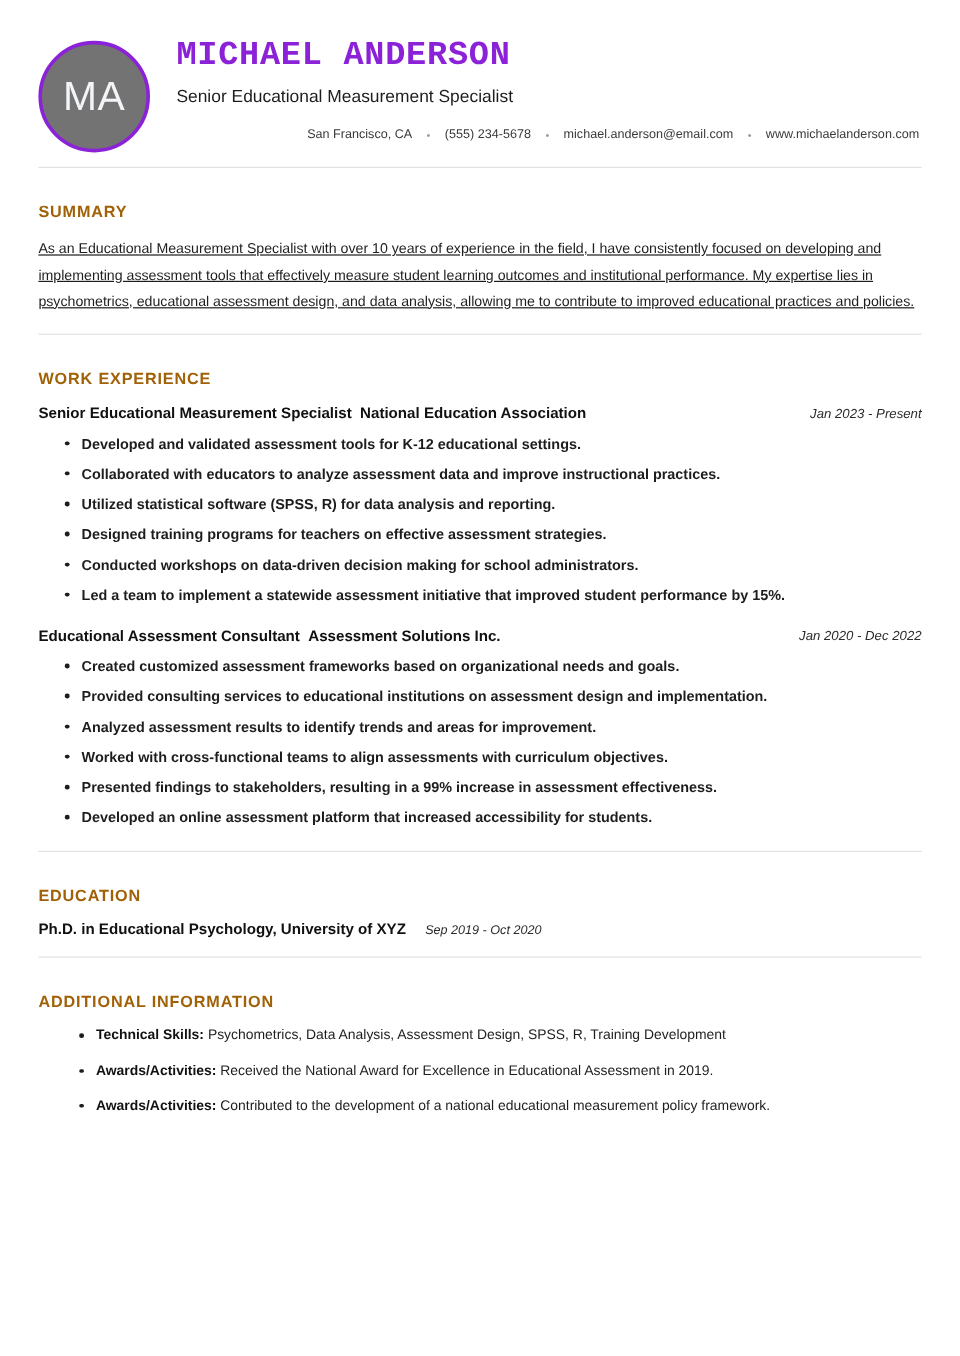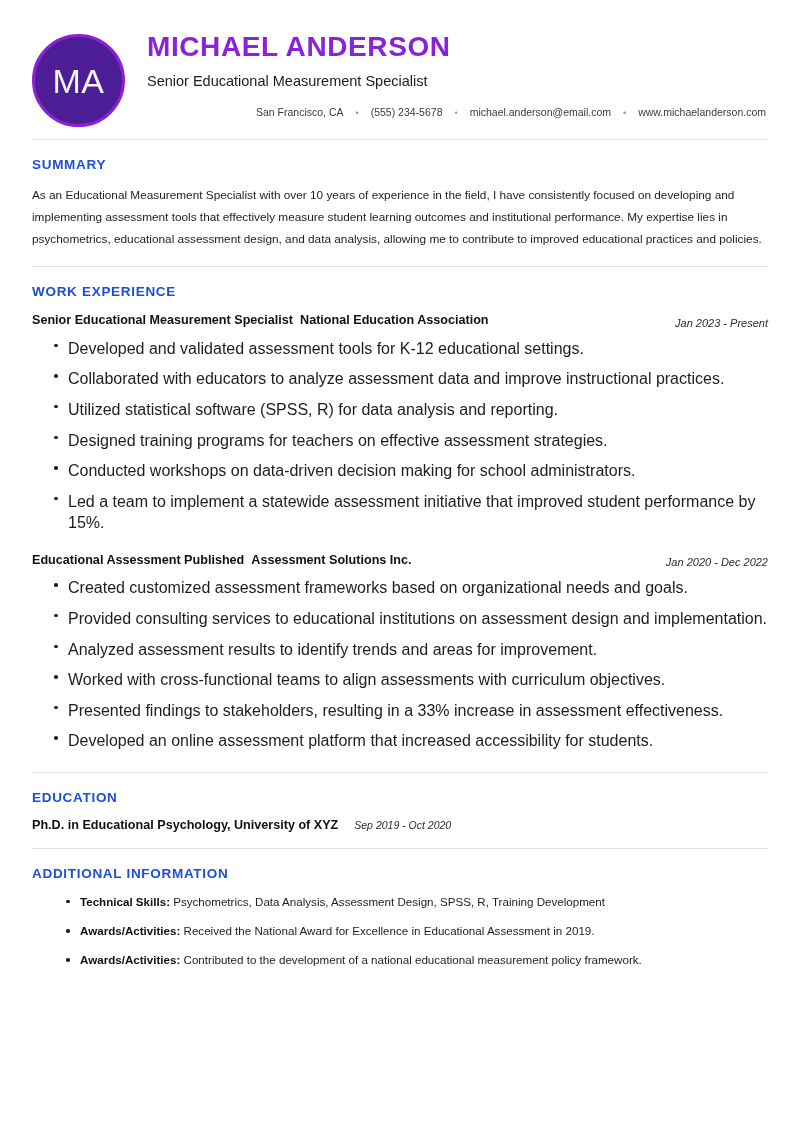--- a/index.html
+++ b/index.html
@@ -27,21 +27,21 @@
     display: flex;
     align-items: flex-start;
     gap: 0;
     padding-bottom: 12px;
   }
   .avatar {
     width: 93px;
     height: 93px;
     min-width: 93px;
     border-radius: 50%;
-    background: #4c1d95;
+    background: #737373;
     border: 3px solid #8b22d8;
     display: flex;
     align-items: center;
     justify-content: center;
     margin-top: 6px;
   }
   .avatar-initials {
     color: #f2f4f7;
     font-size: 34px;
     font-weight: 400;
@@ -53,20 +53,21 @@
     padding-left: 22px;
     padding-top: 4px;
   }
   .full-name {
     color: #8b22d8;
     font-size: 28px;
     font-weight: bold;
     letter-spacing: 0.6px;
     line-height: 1.1;
     margin: 0 0 10px 0;
+    font-family: Liberation Mono, monospace;
   }
   .job-subtitle {
     font-size: 14.5px;
     color: #1d1d1d;
     font-weight: 400;
     margin: 0 0 16px 0;
     line-height: 1.2;
   }
   .contact-row {
     display: flex;
@@ -88,40 +89,41 @@
   .divider {
     height: 1px;
     background: #e2e2e2;
     border: 0;
     margin: 0;
   }
 
   
   .section { padding-top: 17px; padding-bottom: 16px; }
   .section-title {
-    color: #1d4ed8;
+    color: #a16207;
     font-size: 13.5px;
     font-weight: bold;
     letter-spacing: 0.7px;
-    margin: 0 0 13px 0;
+    margin: 12px 0 13px 0;
   }
   .summary-text {
     font-size: 11.8px;
     line-height: 1.85;
     color: #1d1d1d;
     margin: 0;
     text-align: left;
+    text-decoration: underline;
   }
 
   
   .entry { margin-bottom: 4px; }
   .entry + .entry { margin-top: 18px; }
   .entry-head {
     display: flex;
-    align-items: flex-end;
+    align-items: center;
     justify-content: space-between;
     gap: 24px;
     margin-bottom: 9px;
   }
   .entry-role {
     font-size: 12.6px;
     font-weight: bold;
     color: #111111;
     line-height: 1.3;
   }
@@ -132,25 +134,26 @@
     color: #2b2b2b;
     white-space: nowrap;
   }
   ul.bullets {
     margin: 0;
     padding: 0 0 0 22px;
     list-style: none;
   }
   ul.bullets li {
     position: relative;
-    font-size: 16px;
+    font-size: 12px;
     line-height: 1.35;
     color: #1d1d1d;
     padding-left: 14px;
     margin-bottom: 9px;
+    font-weight: bold;
   }
   ul.bullets li:last-child { margin-bottom: 0; }
   ul.bullets li::before {
     content: "";
     position: absolute;
     left: 0;
     top: 6px;
     width: 3.5px;
     height: 3.5px;
     border-radius: 50%;
@@ -253,30 +256,30 @@
         <li>Utilized statistical software (SPSS, R) for data analysis and reporting.</li>
         <li>Designed training programs for teachers on effective assessment strategies.</li>
         <li>Conducted workshops on data-driven decision making for school administrators.</li>
         <li>Led a team to implement a statewide assessment initiative that improved student performance by 15%.</li>
       </ul>
     </div>
 
     <div class="entry">
       <div class="entry-head">
         <div class="entry-role">
-          <span>Educational Assessment Published</span><span>&nbsp;&nbsp;</span><span class="entry-company">Assessment Solutions Inc.</span>
+          <span>Educational Assessment Consultant</span><span>&nbsp;&nbsp;</span><span class="entry-company">Assessment Solutions Inc.</span>
         </div>
         <div class="entry-dates">Jan 2020 - Dec 2022</div>
       </div>
       <ul class="bullets">
         <li>Created customized assessment frameworks based on organizational needs and goals.</li>
         <li>Provided consulting services to educational institutions on assessment design and implementation.</li>
         <li>Analyzed assessment results to identify trends and areas for improvement.</li>
         <li>Worked with cross-functional teams to align assessments with curriculum objectives.</li>
-        <li>Presented findings to stakeholders, resulting in a 33% increase in assessment effectiveness.</li>
+        <li>Presented findings to stakeholders, resulting in a 99% increase in assessment effectiveness.</li>
         <li>Developed an online assessment platform that increased accessibility for students.</li>
       </ul>
     </div>
   </div>
 
   <hr class="divider">
 
   <div class="section">
     <h2 class="section-title">EDUCATION</h2>
     <div class="edu-head">

